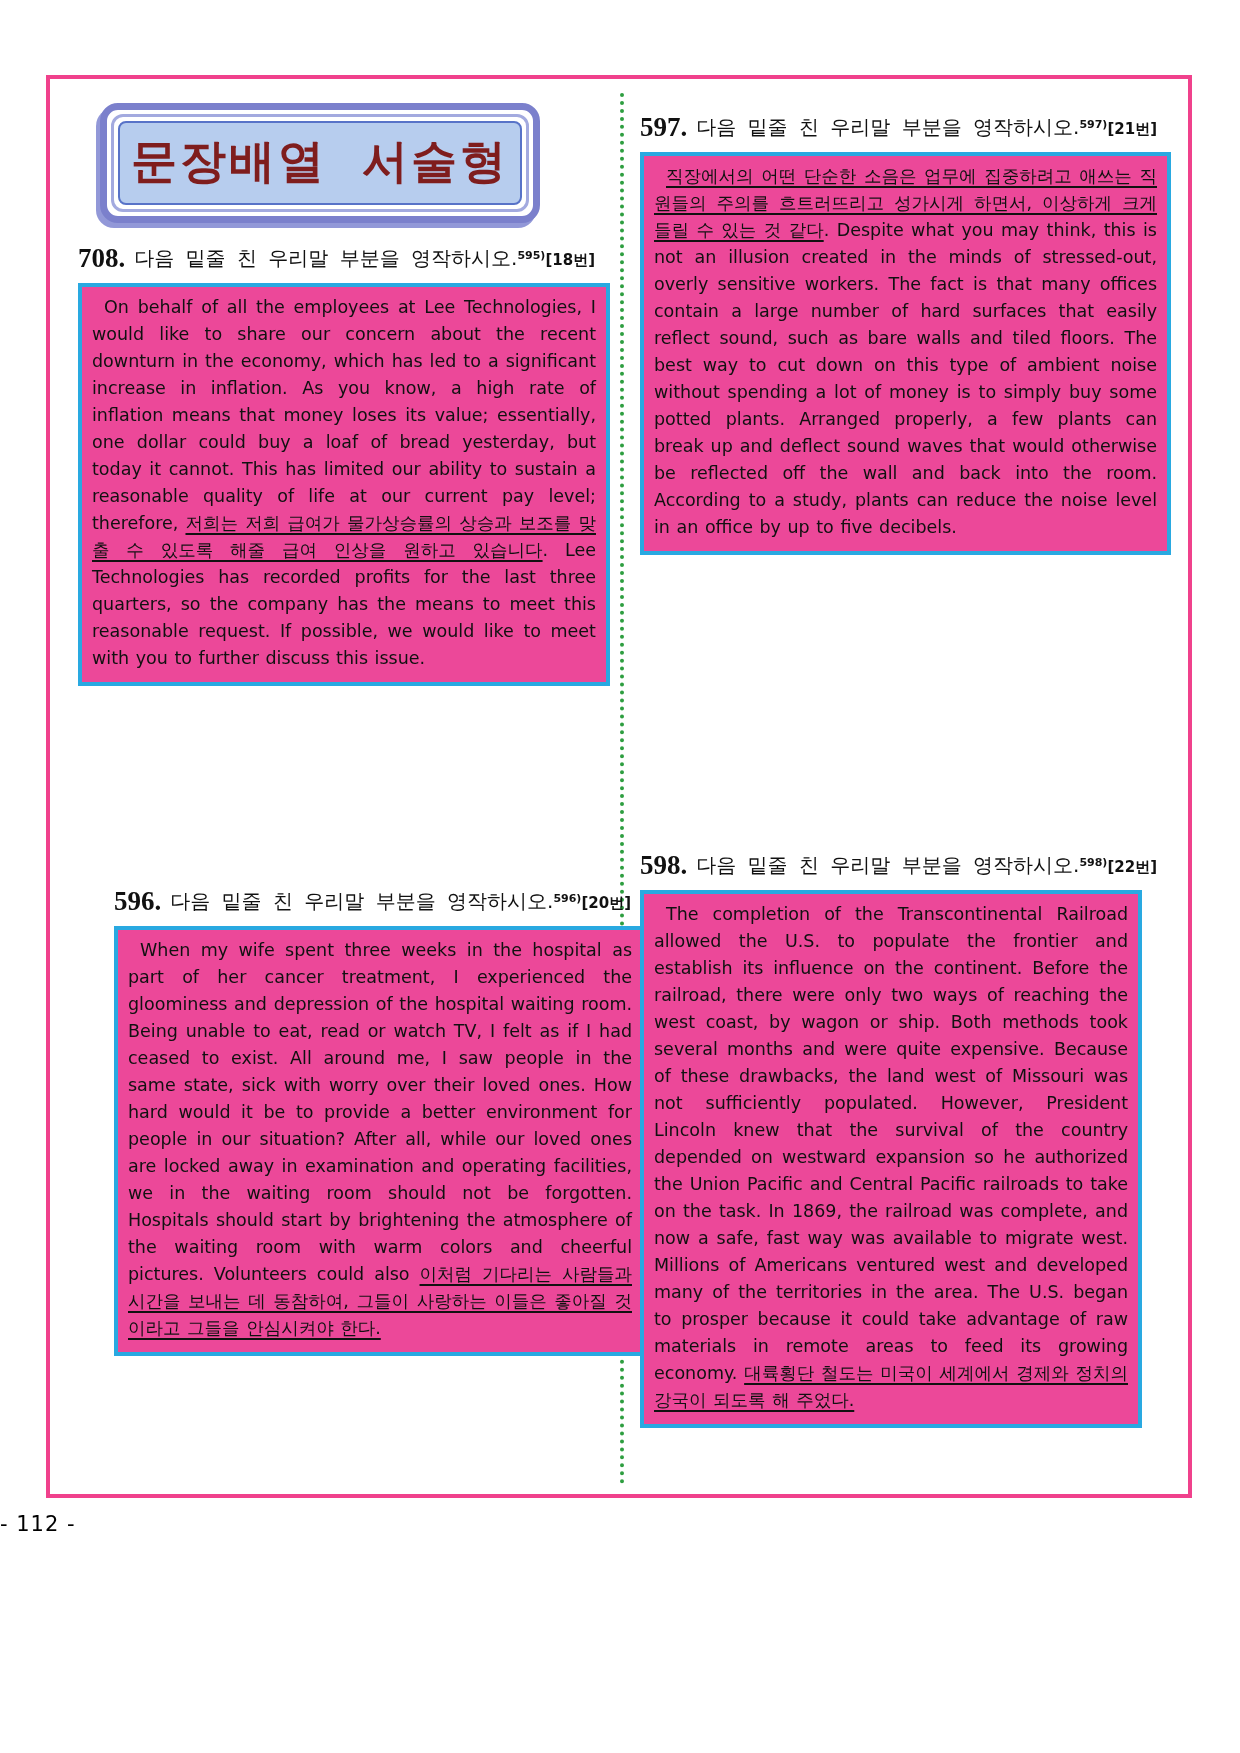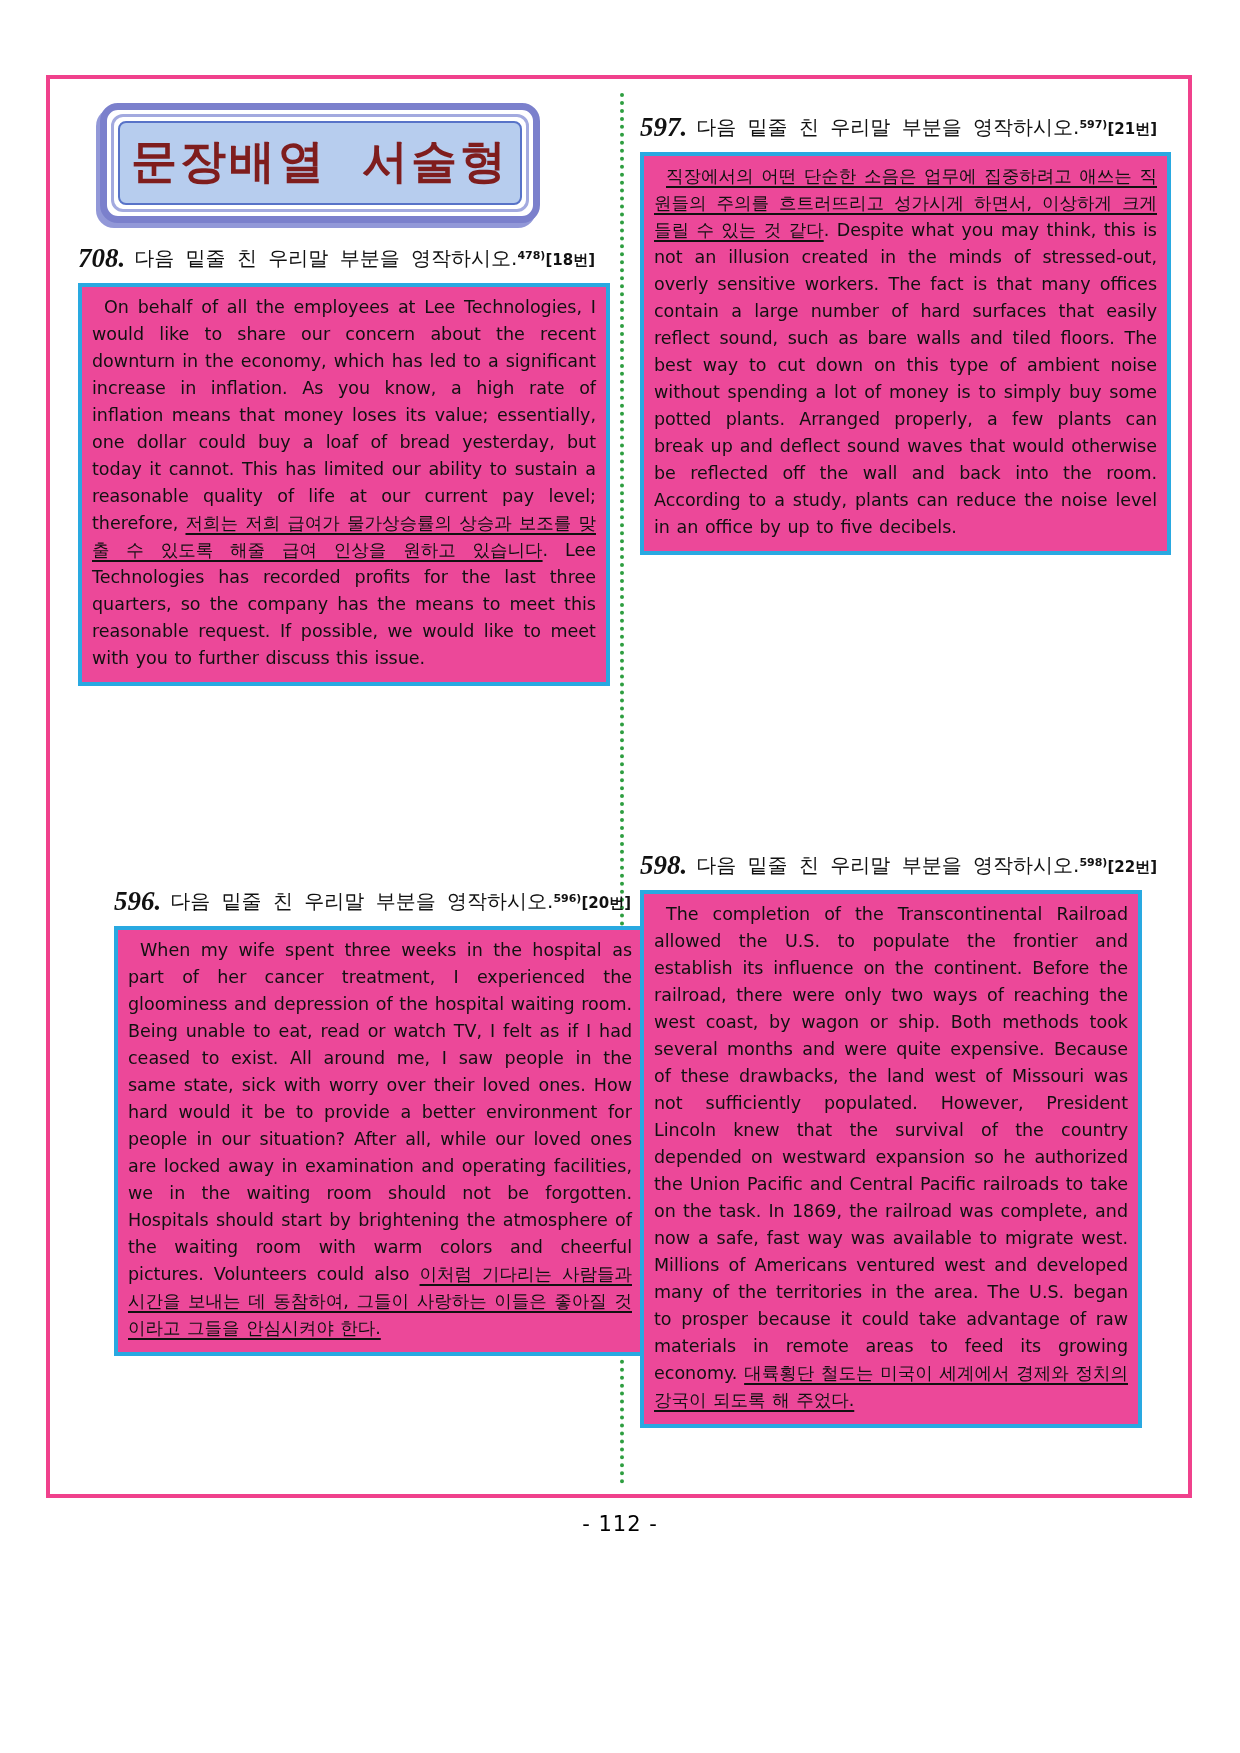--- a/index.html
+++ b/index.html
@@ -64,21 +64,20 @@
   
   .question { position: absolute; }
   .q1 { left: 78px;  top: 243px; width: 532px; }
   .q2 { left: 78px;  top: 886px; width: 532px; margin-left: 36px; }
   .q3 { left: 640px; top: 112px; width: 531px; }
   .q4 { left: 640px; top: 850px; width: 502px; }
 
   .q-head { margin: 0 0 9px 0; white-space: nowrap; }
   .q-num {
     font-family: "Liberation Serif", "DejaVu Serif", serif;
-    font-style: italic;
     font-weight: 800;
     font-size: 27px;
     margin-right: 9px;
     vertical-align: -2px;
   }
   .q-prompt {
     font-weight: 400;
     font-size: 20px;
     word-spacing: 5px;
   }
@@ -108,21 +107,21 @@
   .u {
     text-decoration: underline;
     text-underline-offset: 4px;
     text-decoration-thickness: 1.5px;
   }
 
   .footer {
     position: absolute;
     left: 0; top: 1512px;
     width: 1240px;
-    text-align: center;
+    text-align: left;
     font-size: 21px;
     letter-spacing: 1px;
     color: #000;
   }
 </style>
 </head>
 <body>
 
 <div class="page-frame"></div>
 <div class="divider"></div>
@@ -130,21 +129,21 @@
 <div class="banner-outer">
   <div class="banner-mid">
     <div class="banner-inner">
       <span class="banner-title">문장배열 서술형</span>
     </div>
   </div>
 </div>
 
 <section class="question q1">
   <header class="q-head">
-    <span class="q-num">708.</span><span class="q-prompt">다음 밑줄 친 우리말 부분을 영작하시오.</span><span class="q-foot">478)</span><span class="q-tag">[18번]</span>
+    <span class="q-num">708.</span><span class="q-prompt">다음 밑줄 친 우리말 부분을 영작하시오.</span><span class="q-foot">595)</span><span class="q-tag">[18번]</span>
   </header>
   <div class="passage">
     <p><span>On behalf of all the employees at Lee Technologies, I would like to share our concern about the recent downturn in the economy, which has led to a significant increase in inflation. As you know, a high rate of inflation means that money loses its value; essentially, one dollar could buy a loaf of bread yesterday, but today it cannot. This has limited our ability to sustain a reasonable quality of life at our current pay level; therefore, </span><span class="u">저희는 저희 급여가 물가상승률의 상승과 보조를 맞출 수 있도록 해줄 급여 인상을 원하고 있습니다</span><span>. Lee Technologies has recorded profits for the last three quarters, so the company has the means to meet this reasonable request. If possible, we would like to meet with you to further discuss this issue.</span></p>
   </div>
 </section>
 
 <section class="question q2">
   <header class="q-head">
     <span class="q-num">596.</span><span class="q-prompt">다음 밑줄 친 우리말 부분을 영작하시오.</span><span class="q-foot">596)</span><span class="q-tag">[20번]</span>
   </header>

